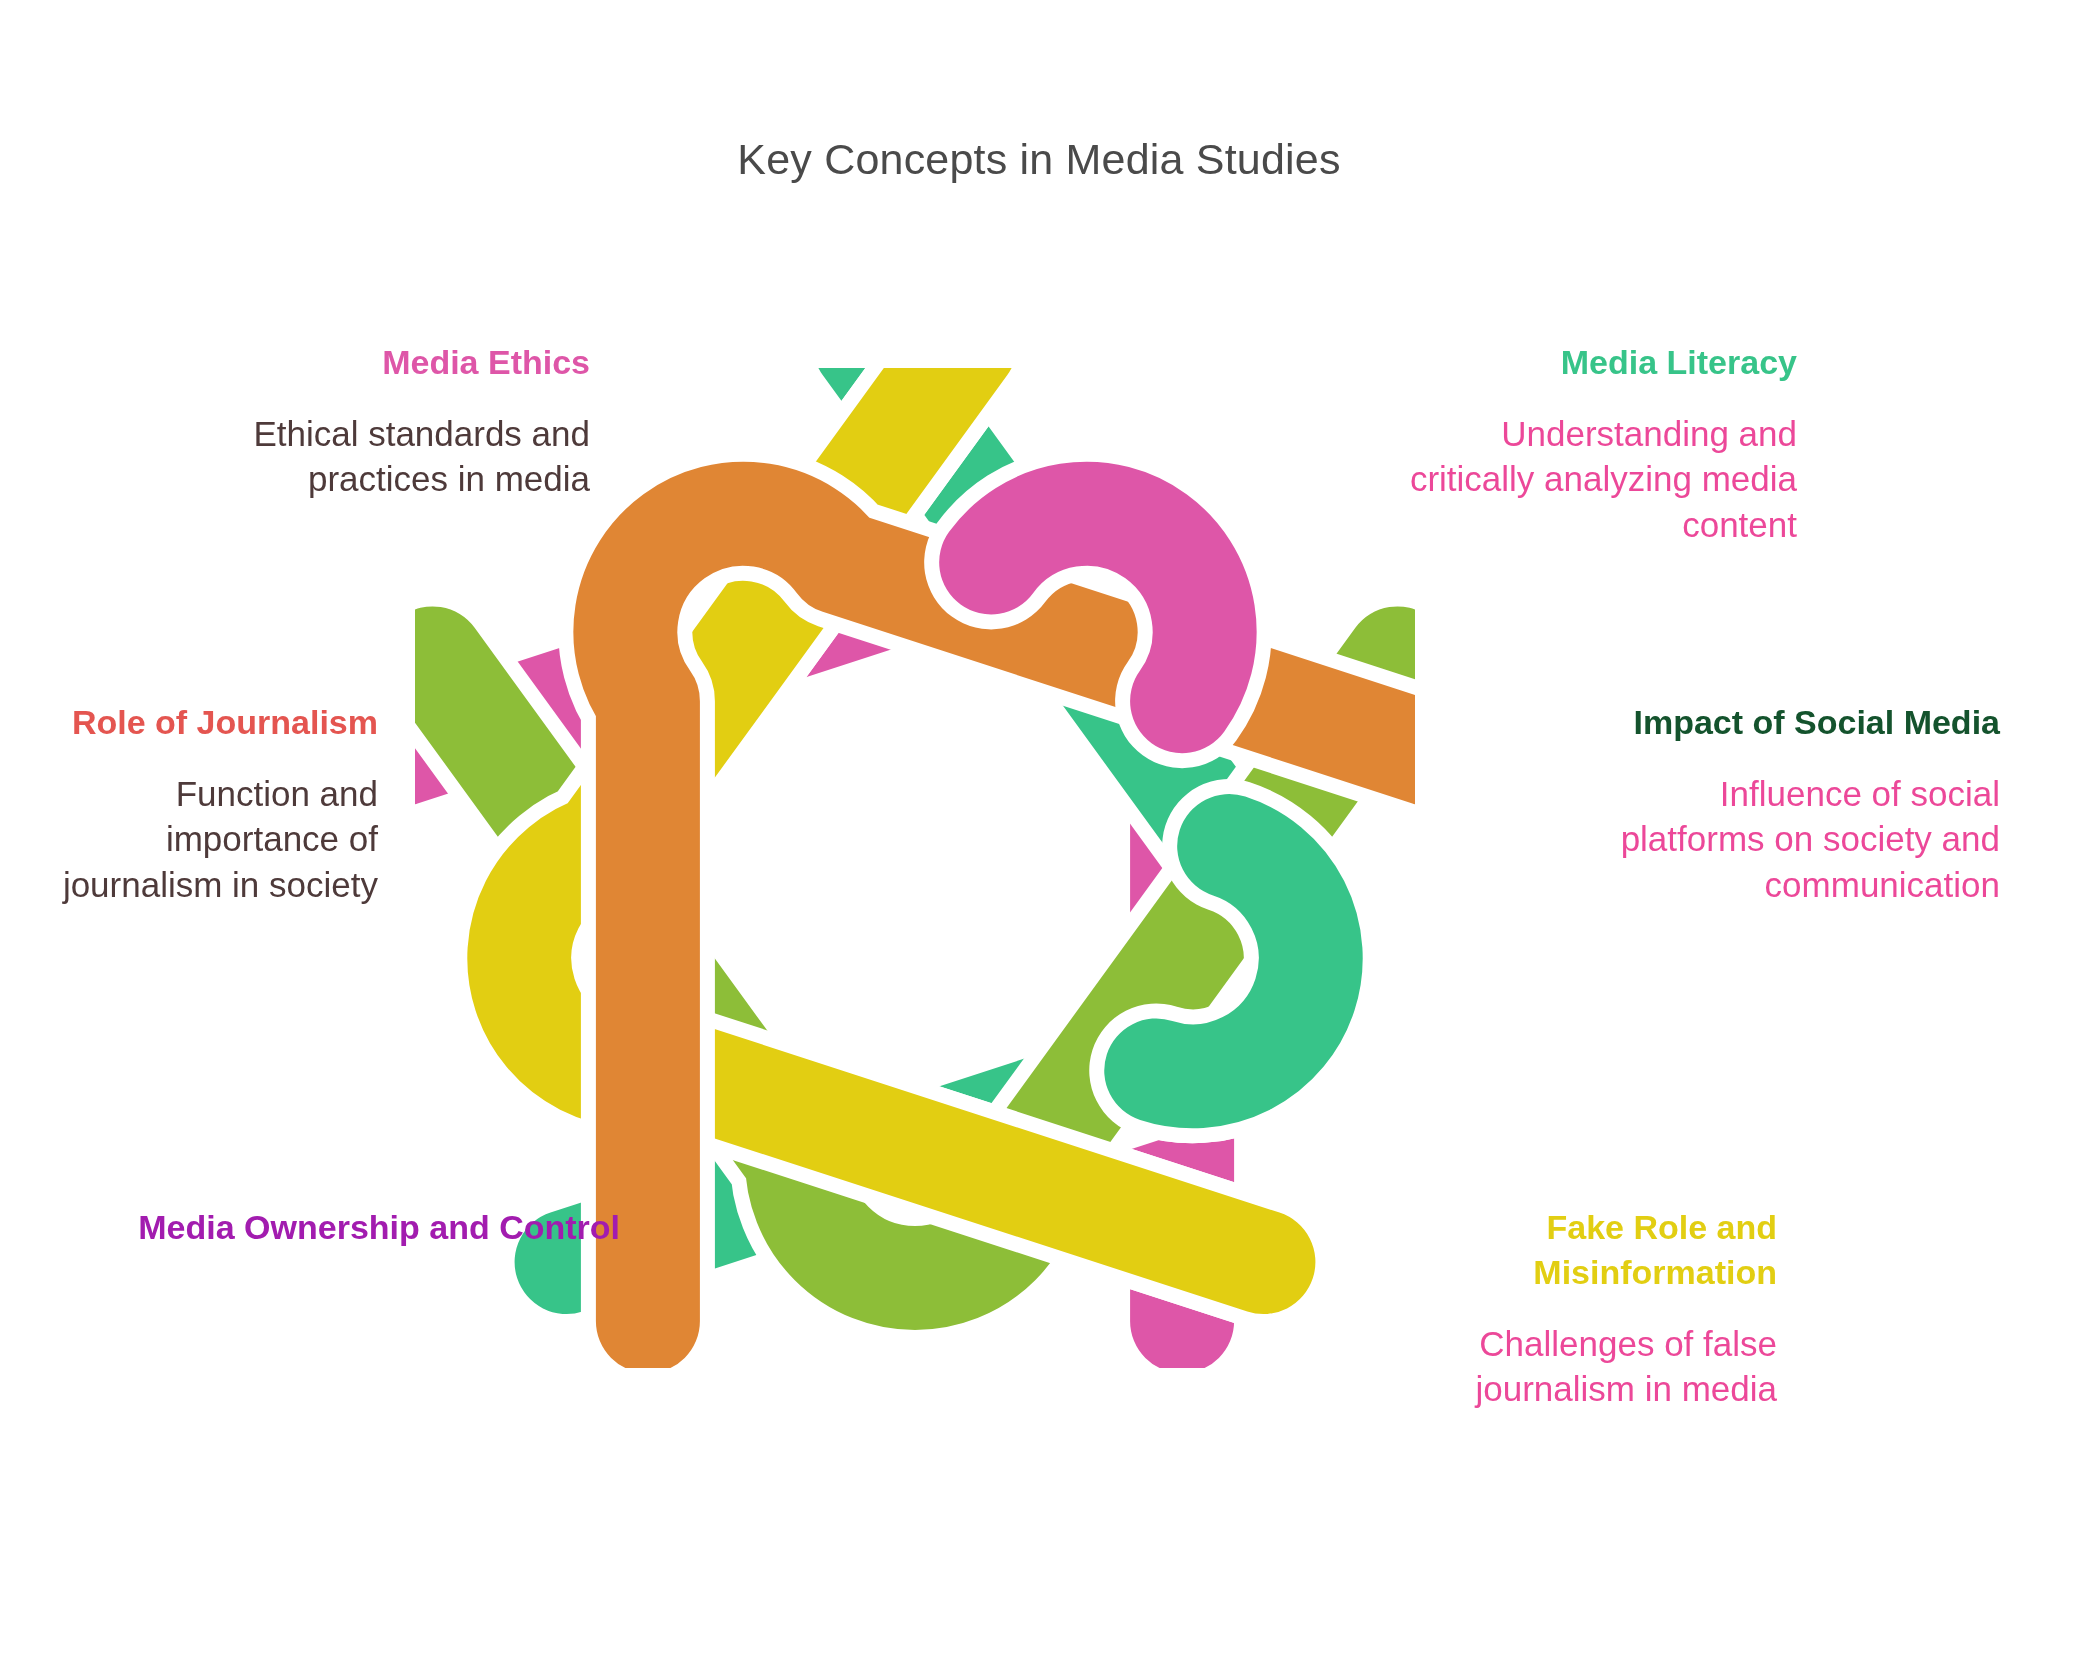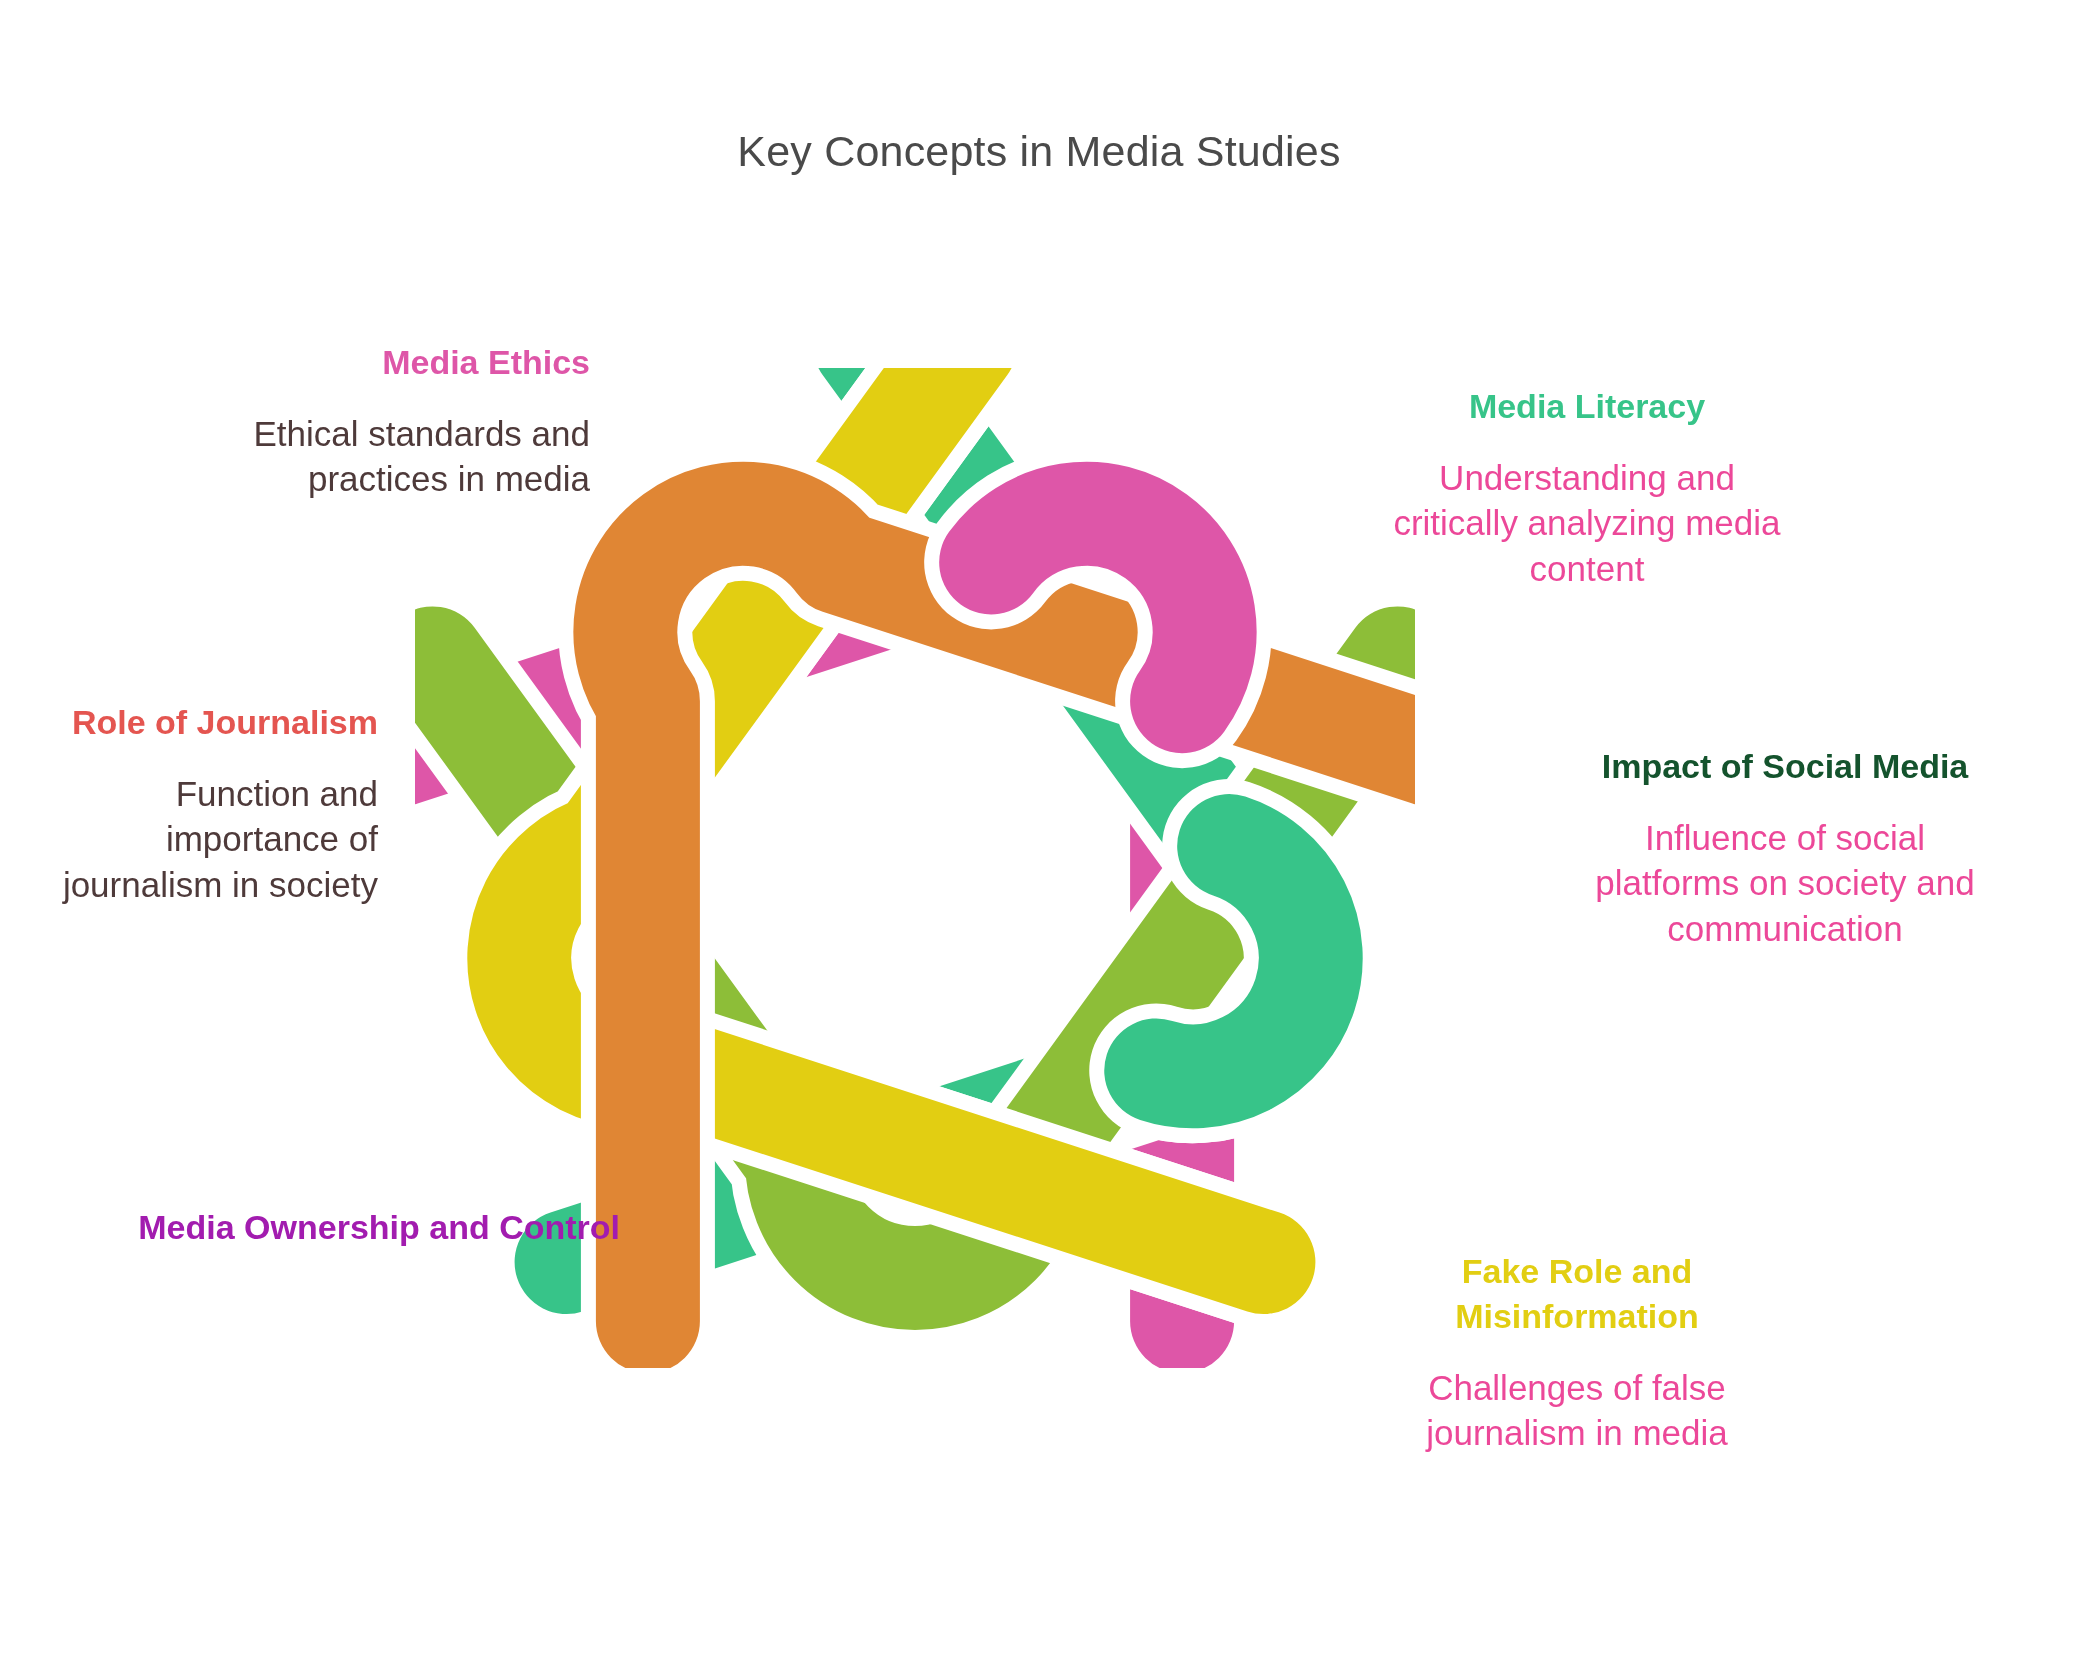--- a/index.html
+++ b/index.html
@@ -18,21 +18,21 @@
   .canvas {
     position: absolute;
     inset: 0;
     width: 2078px;
     height: 1655px;
   }
 
   
   .title {
     position: absolute;
-    top: 126px;
+    top: 134px;
     left: 0;
     width: 2078px;
     text-align: center;
     font-size: 43px;
     font-weight: 400;
     color: #4a4a4a;
     letter-spacing: 0.2px;
     line-height: 1.2;
   }
 
@@ -57,21 +57,21 @@
     margin: 0 0 26px 0;
   }
   .label .body {
     font-size: 35px;
     font-weight: 400;
     line-height: 1.30;
     margin: 0;
   }
 
   .align-right { text-align: right; }
-  .align-left  { text-align: center; margin-top: 44px; }
+  .align-left  { text-align: right; }
 
   
   .body-plum  { color: #4e3a3a; }
   
   .body-olive { color: #ec4899; }
 
   
   #lbl-ethics     { left: 120px;  top: 340px;  width: 470px; }
   #lbl-journalism { left: 48px;   top: 700px;  width: 330px; }
   #lbl-ownership  { left: 110px;  top: 1205px; width: 510px; }

